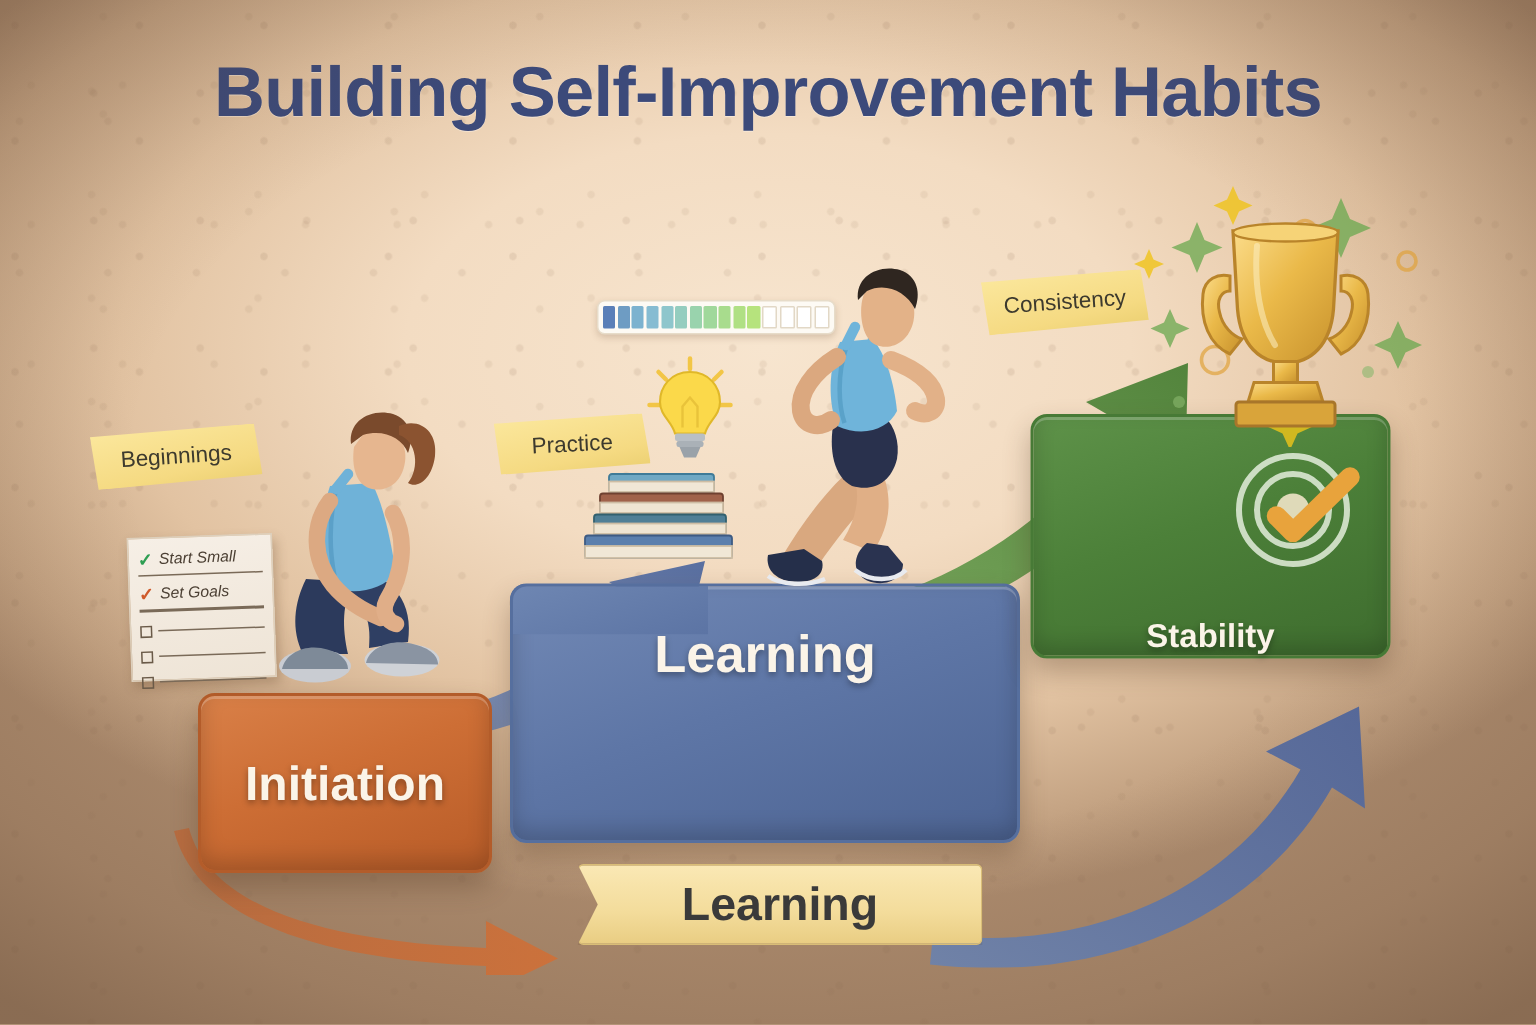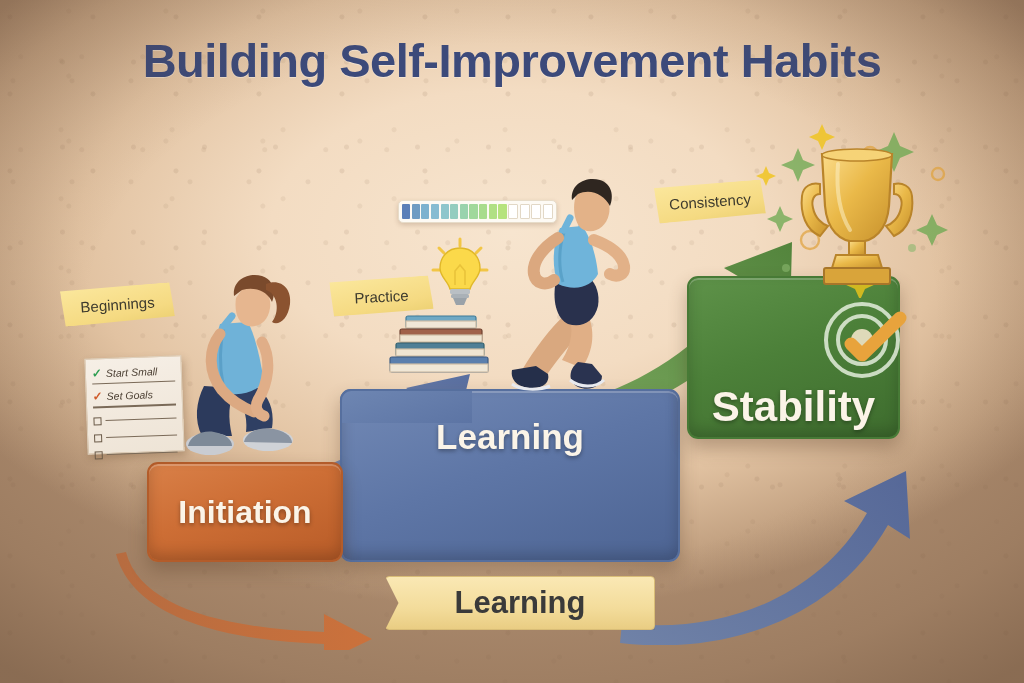--- a/index.html
+++ b/index.html
@@ -51,21 +51,21 @@
   .block {
     position: absolute;
     border-radius: 11px;
     display: flex; align-items: center; justify-content: center;
     color: #fbf4e8;
     font-weight: bold;
     text-shadow: 0 2px 4px rgba(0,0,0,.34);
     box-shadow: 0 9px 18px rgba(85,58,35,.33), inset 0 2px 0 rgba(255,255,255,.22), inset 0 -6px 14px rgba(0,0,0,.18);
   }
   #block-initiation {
-    left: 147px; top: 462px; width: 196px; height: 100px;
+    left: 132px; top: 462px; width: 196px; height: 120px;
     font-size: 32px;
     background: linear-gradient(160deg, #d98048 0%, #cd6e35 44%, #b85c28 100%);
     border: 2px solid #b35c2a;
     z-index: 12;
   }
   #block-learning {
     left: 340px; top: 389px; width: 340px; height: 173px;
     font-size: 35px;
     align-items: flex-start; padding-top: 26px;
     background: linear-gradient(160deg, #7289b5 0%, #5e76a6 46%, #4d6493 100%);
@@ -75,23 +75,23 @@
   
   #block-learning-riser {
     position: absolute;
     left: 340px; top: 389px; width: 132px; height: 34px;
     background: linear-gradient(160deg, #6e86b2 0%, #5c74a4 100%);
     border-radius: 11px 0 0 0;
     border-left: 2px solid #566f9e; border-top: 2px solid #566f9e;
     z-index: 11;
   }
   #block-stability {
-    left: 687px; top: 276px; width: 213px; height: 163px;
-    font-size: 42px;
-    align-items: center; padding-top: 98px;
+    left: 687px; top: 276px; width: 240px; height: 163px;
+    font-size: 22px;
+    align-items: flex-end; padding-top: 98px;
     background: linear-gradient(160deg, #5e9249 0%, #4c8039 46%, #3e6c2e 100%);
     border: 2px solid #477a36;
     z-index: 10;
   }
 
   
   #target-icon { position: absolute; left: 818px; top: 292px; width: 96px; height: 96px; z-index: 13; }
 
   
   .arrow-svg { position: absolute; pointer-events: none; }

